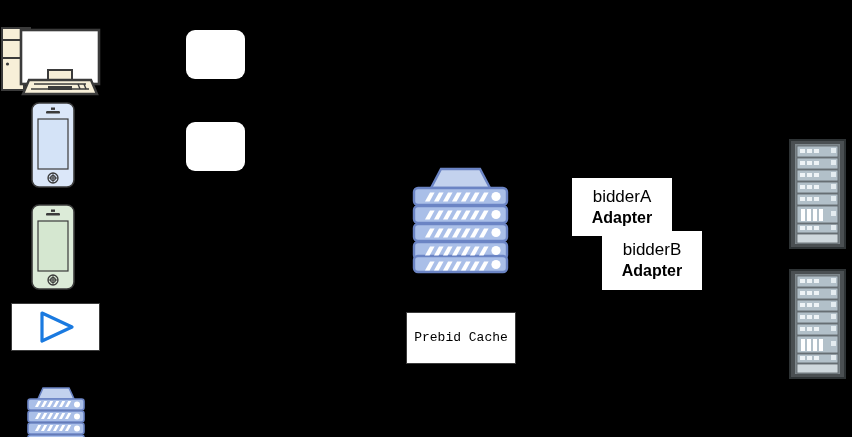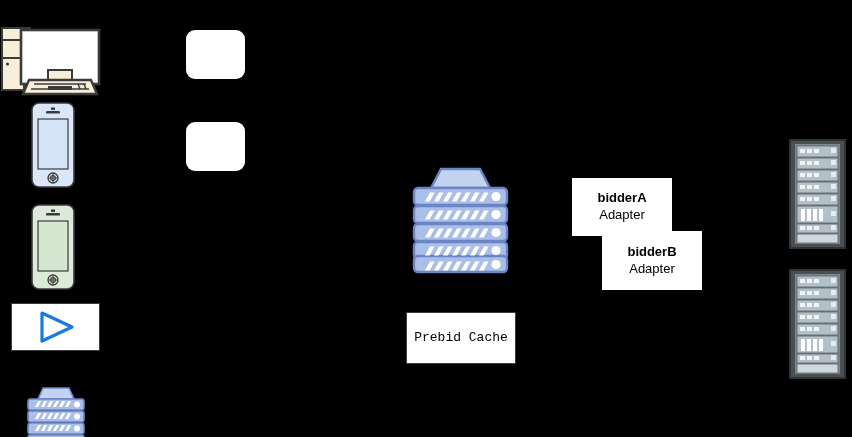--- a/index.html
+++ b/index.html
@@ -25,22 +25,22 @@
     background: #ffffff;
     box-sizing: border-box;
     display: flex;
     flex-direction: column;
     align-items: center;
     justify-content: center;
     color: #000000;
     text-align: center;
     line-height: 1.28;
   }
-  .white-box .ln1 { font-size: 13px; font-weight: 700; }
-  .white-box .ln2 { font-size: 13px; font-weight: 400; }
+  .white-box .ln1 { font-size: 17px; font-weight: 400; }
+  .white-box .ln2 { font-size: 16px; font-weight: 700; }
   .white-box .single { font-size: 13px; font-weight: 400; font-family: Liberation Mono, monospace; }
   .rounded-box { border-radius: 9px; }
 
   
   .desktop { width: 112px; height: 90px; }
   .desktop svg { display: block; }
 
   
   .phone svg { display: block; }
 

